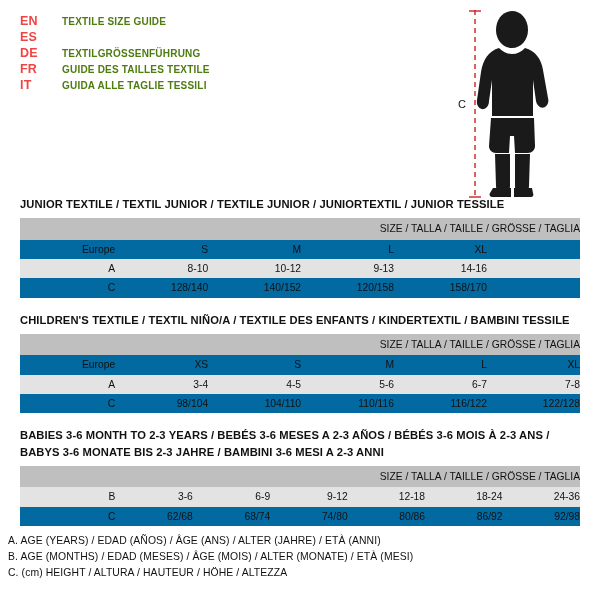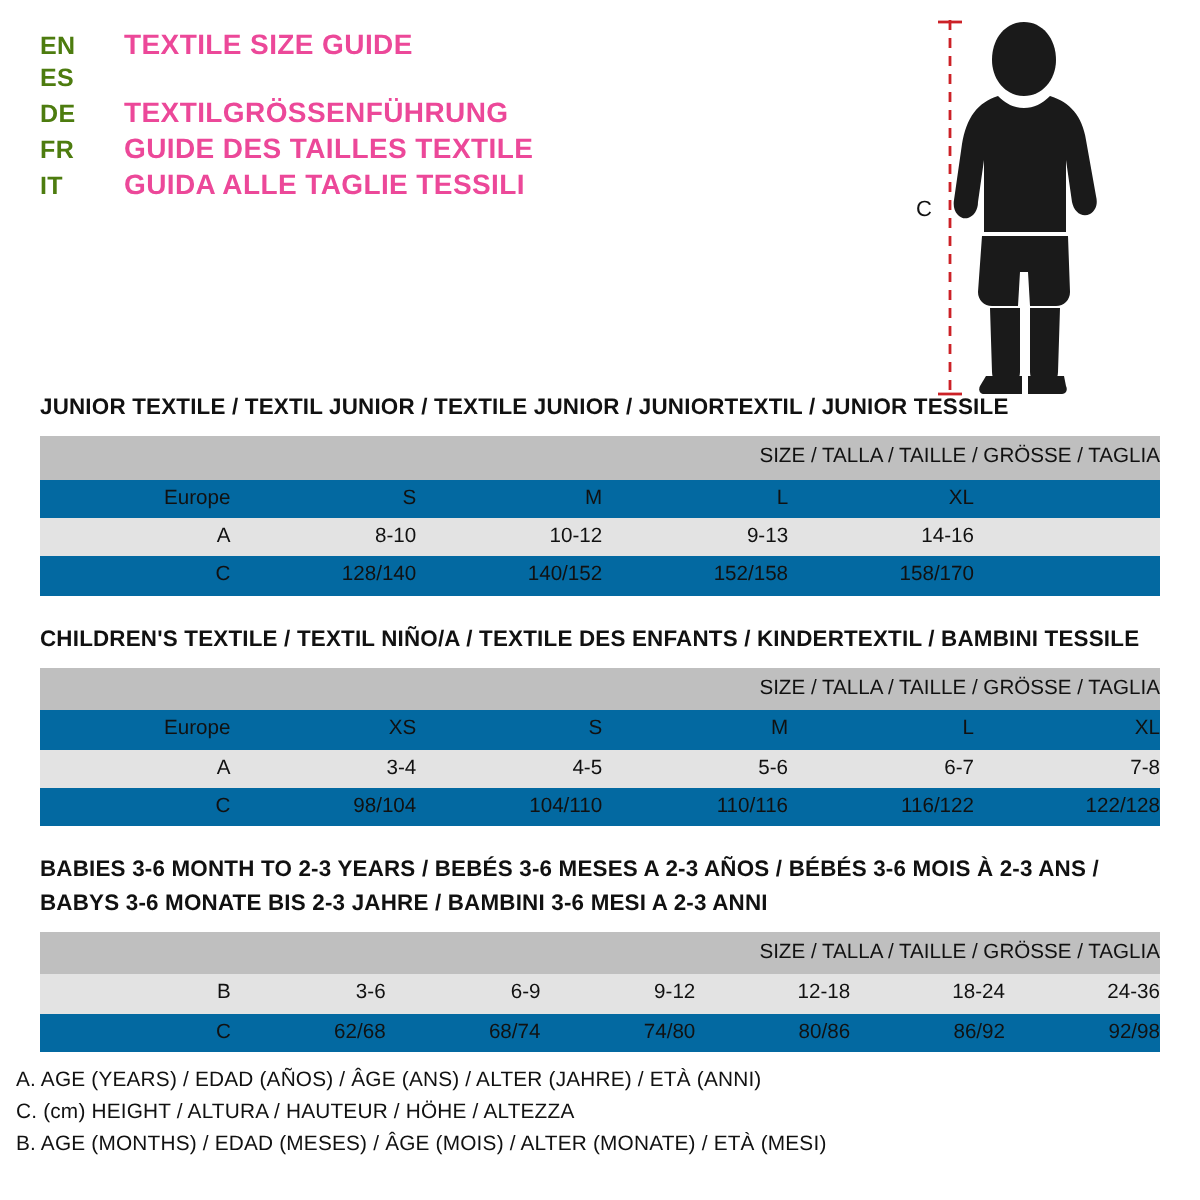--- a/index.html
+++ b/index.html
@@ -26,27 +26,27 @@
   .header-row {
     display: flex;
     align-items: baseline;
     margin-bottom: 2px;
   }
   .lang-code {
     width: 42px;
     font-size: 12.5px;
     font-weight: bold;
     letter-spacing: 0.2px;
-    color: #4d7c0f;
+    color: #ef4444;
   }
   .lang-title {
-    font-size: 14px;
+    font-size: 10px;
     font-weight: bold;
     letter-spacing: 0.2px;
-    color: #ec4899;
+    color: #4d7c0f;
   }
 
   
   .figure-area {
     position: absolute;
     top: 8px;
     left: 455px;
     width: 135px;
     height: 195px;
   }
@@ -195,21 +195,21 @@
         <td>8-10</td>
         <td>10-12</td>
         <td>9-13</td>
         <td>14-16</td>
         <td></td>
       </tr>
       <tr class="plain">
         <td class="row-label">C</td>
         <td>128/140</td>
         <td>140/152</td>
-        <td>152/158</td>
+        <td>120/158</td>
         <td>158/170</td>
         <td></td>
       </tr>
     </tbody>
   </table>
 
   <div class="section-title">CHILDREN'S TEXTILE / TEXTIL NIÑO/A / TEXTILE DES ENFANTS / KINDERTEXTIL / BAMBINI TESSILE</div>
   <table class="size-table">
     <colgroup>
       <col style="width:17%">
@@ -282,15 +282,15 @@
         <td>80/86</td>
         <td>86/92</td>
         <td>92/98</td>
       </tr>
     </tbody>
   </table>
 </div>
 
 <div class="legend">
   <div class="legend-line">A. AGE (YEARS) / EDAD (AÑOS) / ÂGE (ANS) / ALTER (JAHRE) / ETÀ (ANNI)</div>
+  <div class="legend-line">B. AGE (MONTHS) / EDAD (MESES) / ÂGE (MOIS) / ALTER (MONATE) / ETÀ (MESI)</div>
   <div class="legend-line">C. (cm) HEIGHT / ALTURA / HAUTEUR / HÖHE / ALTEZZA</div>
-  <div class="legend-line">B. AGE (MONTHS) / EDAD (MESES) / ÂGE (MOIS) / ALTER (MONATE) / ETÀ (MESI)</div>
 </div>
 
 </body></html>

